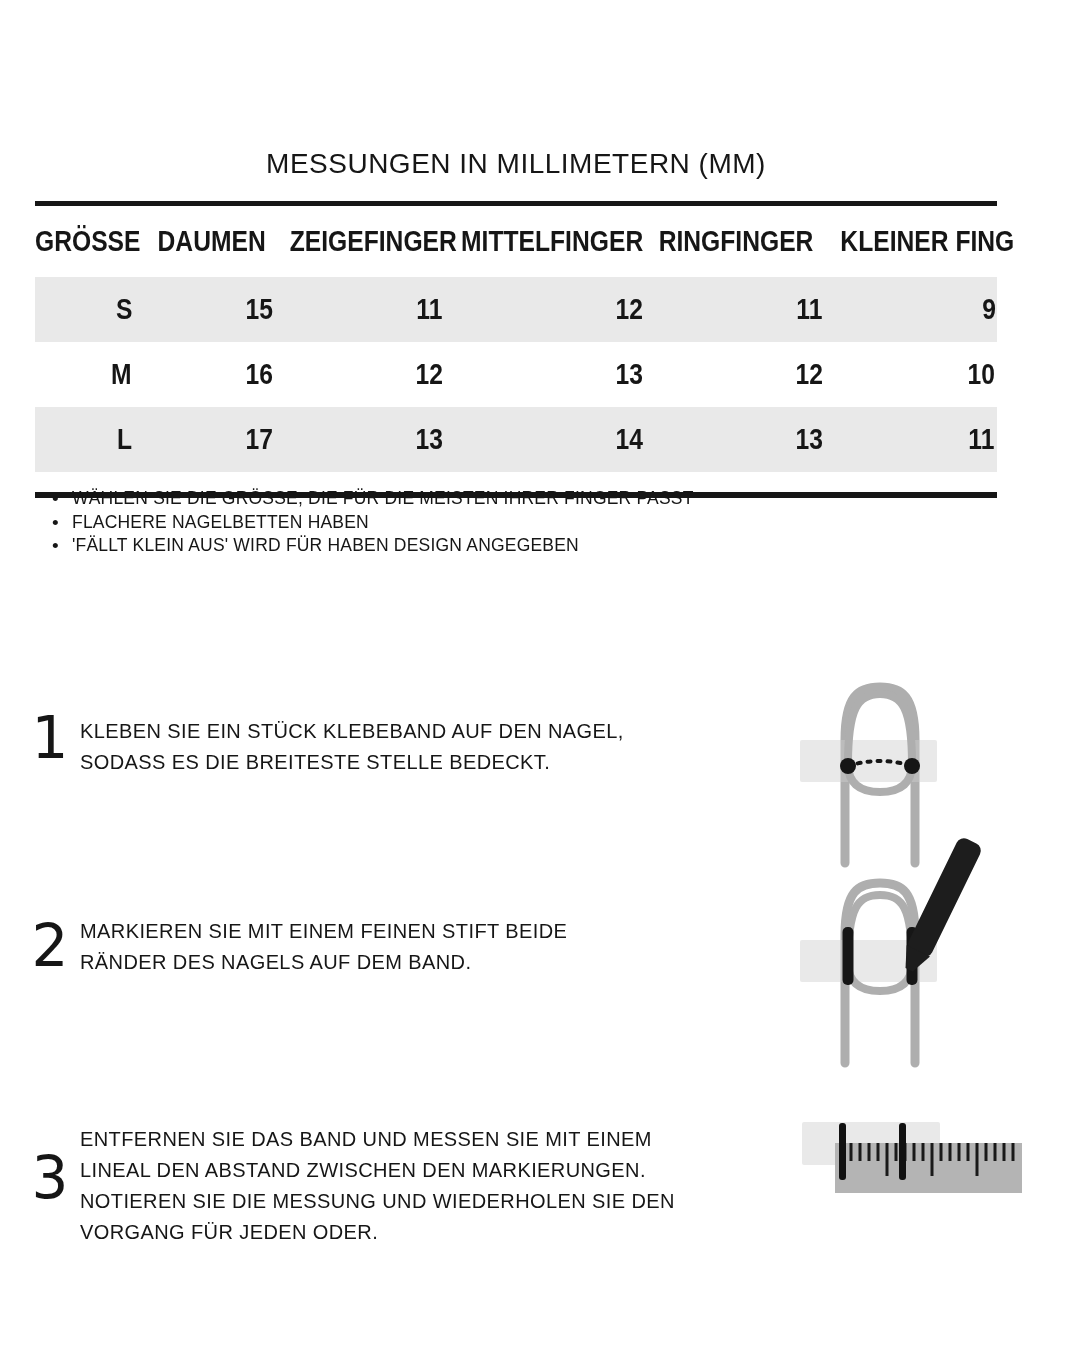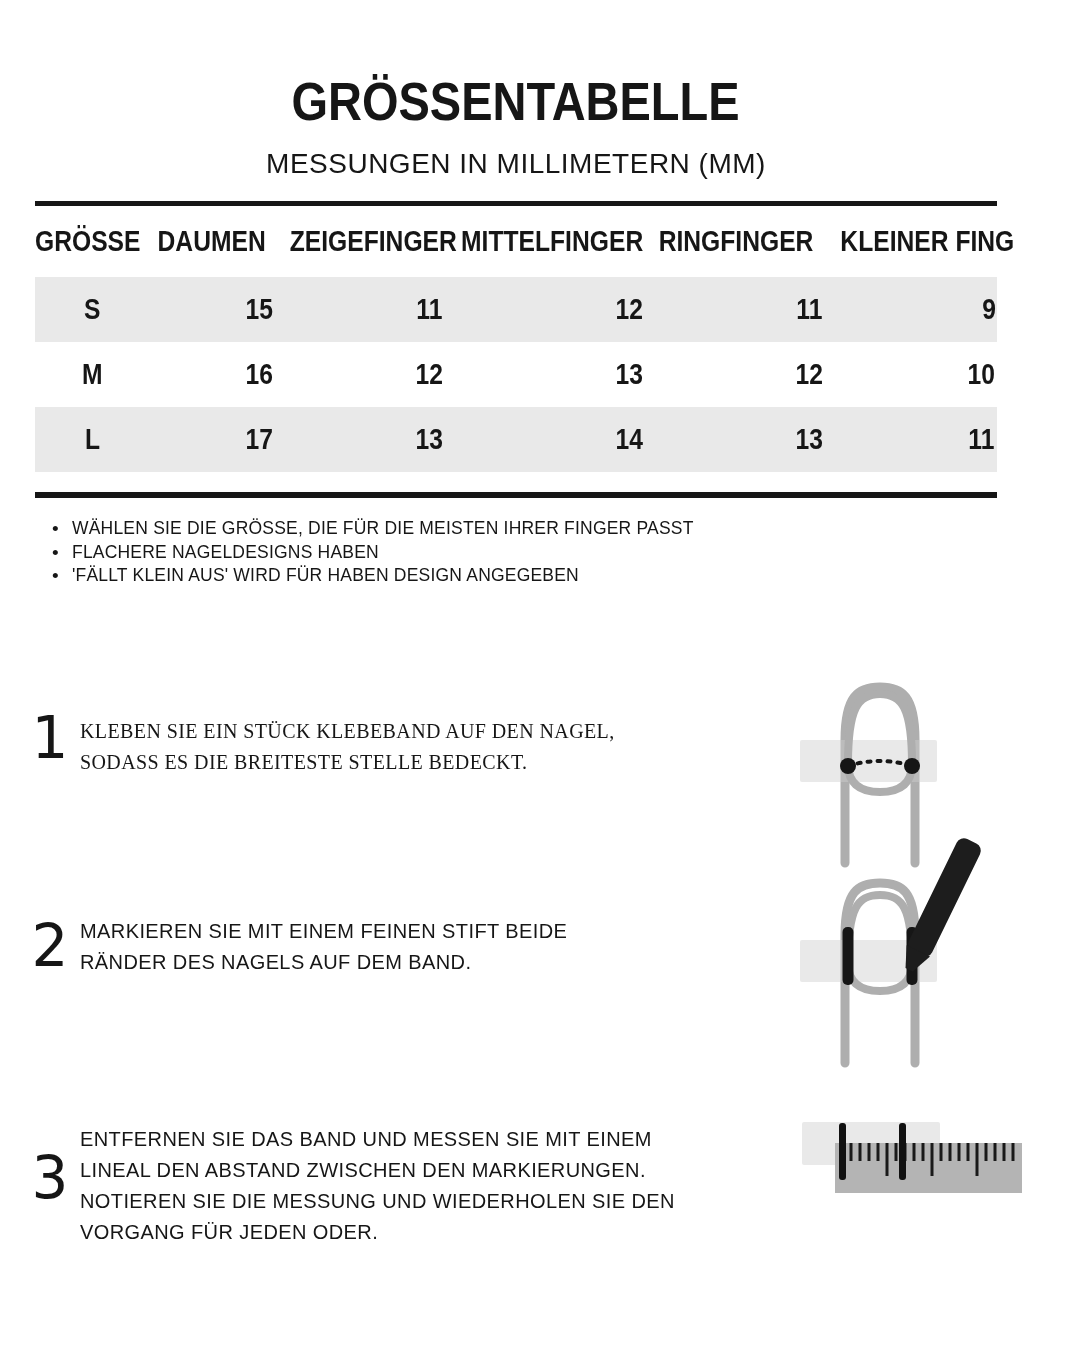--- a/index.html
+++ b/index.html
@@ -31,55 +31,54 @@
   .size-table col.c3{width:170px;} .size-table col.c4{width:200px;}
   .size-table col.c5{width:180px;} .size-table col.c6{width:172px;}
   .size-table th,.size-table td{
     padding:0; font-weight:bold; font-size:29px; text-align:right;
     white-space:nowrap; overflow:visible; color:#161616;
   }
   .size-table thead tr{height:71px;}
   .size-table tbody tr{height:65px;}
   .size-table tbody tr.shaded{background:#e9e9e9;}
   .cnd{display:inline-block; transform:scaleX(0.85); transform-origin:center; white-space:nowrap;}
-  .size-table th.first, .size-table tbody th{text-align:center; padding-left:0;}
+  .size-table th.first, .size-table tbody th{text-align:right; padding-left:0;}
   .size-table tbody th{padding-left:18px;}
   .size-table th.first .cnd, .size-table tbody th .cnd{transform-origin:left center;}
   
-  .notes{position:absolute; top:517px; left:72px; width:890px;
+  .notes{position:absolute; top:487px; left:72px; width:890px;
     list-style:none; margin:0; padding:0; font-size:17.5px; line-height:23.5px; letter-spacing:0.2px;}
   .notes li{position:relative; margin:0; padding:0;}
   .notes li::before{content:"\2022"; position:absolute; left:-20px; top:0; font-size:19px;}
   .note-line{text-align:left;}
   .note-line.stretch{text-align:justify; text-align-last:justify;}
   
   .step{position:absolute; left:28px; width:750px;}
   .step-num{
     position:absolute; left:0; width:44px; text-align:center;
     font-family:"DejaVu Sans", sans-serif; font-size:58px; line-height:1; font-weight:normal;
   }
   .step-text{
     position:absolute; left:52px; top:0; white-space:pre-line;
     font-size:20px; line-height:31px; letter-spacing:0.4px;
   }
-  .step-1{top:716px;} .step-1 .step-num{top:-7px;} .step-1 .step-text{width:640px;font-family:Liberation Serif, serif;}
+  .step-1{top:716px;} .step-1 .step-num{top:-7px;} .step-1 .step-text{width:640px;}
   .step-2{top:916px;} .step-2 .step-num{top:1px;}  .step-2 .step-text{width:640px;}
   .step-3{top:1124px;}.step-3 .step-num{top:25px;} .step-3 .step-text{width:710px;}
   
   .illus{position:absolute;}
   .illus-1{left:792px; top:668px;}
   .illus-2{left:792px; top:825px;}
   .illus-3{left:795px; top:1110px;}
 </style>
 </head>
 <body>
 
 <div class="page">
 
-  <h1 class="page-title"><span class="squeeze">GRÖSSENTABELLE</span></h1>
   <div class="page-subtitle">MESSUNGEN IN MILLIMETERN (MM)</div>
 
   <div class="rule rule-top"></div>
   <div class="rule rule-bottom"></div>
 
   <div class="table-wrap">
     <table class="size-table">
       <colgroup>
         <col class="c1">
           <col class="c2">
@@ -125,21 +124,21 @@
           </tr>
         </tbody>
     </table>
   </div>
 
   <ul class="notes">
       <li>
         <div class="note-line">WÄHLEN SIE DIE GRÖSSE, DIE FÜR DIE MEISTEN IHRER FINGER PASST</div>
       </li>
       <li>
-        <div class="note-line">FLACHERE NAGELDESIGNS HABEN</div>
+        <div class="note-line">FLACHERE NAGELBETTEN HABEN</div>
       </li>
       <li>
         <div class="note-line">'FÄLLT KLEIN AUS' WIRD FÜR HABEN DESIGN ANGEGEBEN</div>
       </li>
     </ul>
 
   <div class="step step-1">
     <span class="step-num">1</span>
     <div class="step-text">KLEBEN SIE EIN STÜCK KLEBEBAND AUF DEN NAGEL,
 SODASS ES DIE BREITESTE STELLE BEDECKT.</div>

